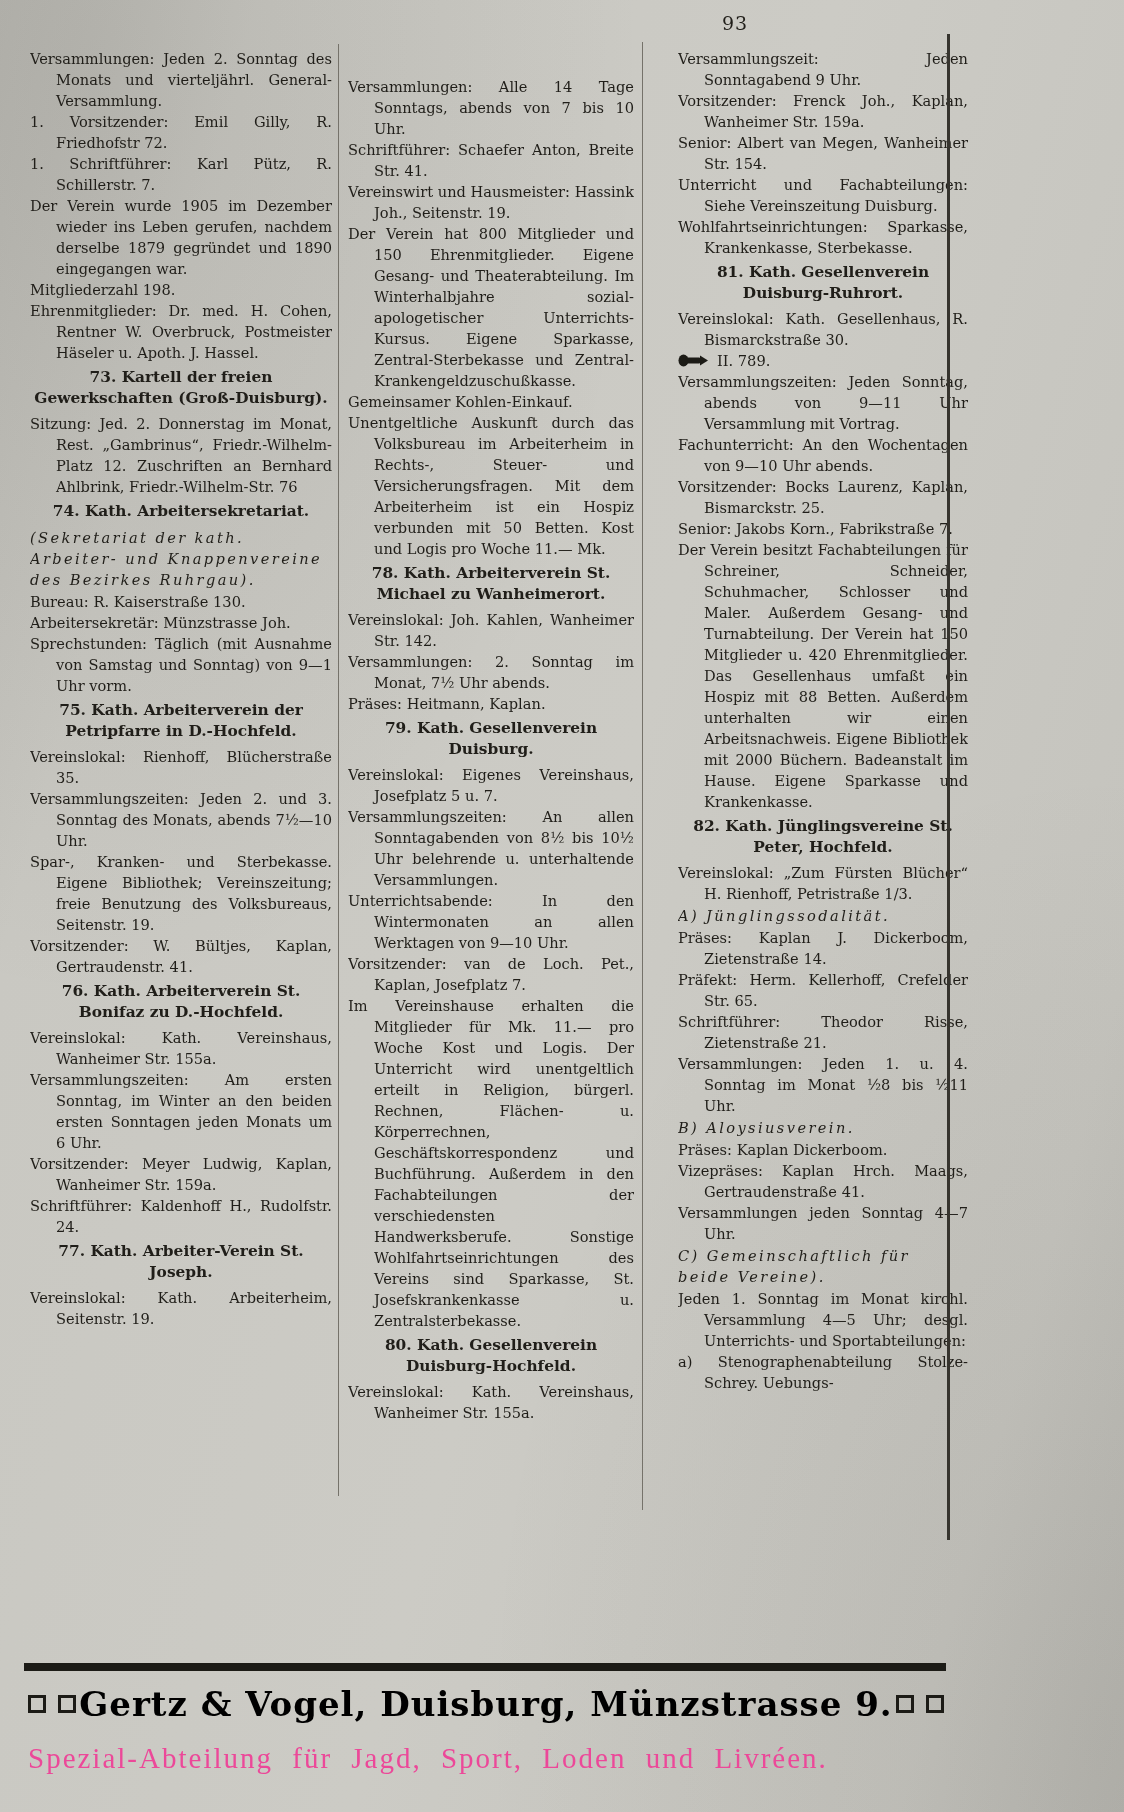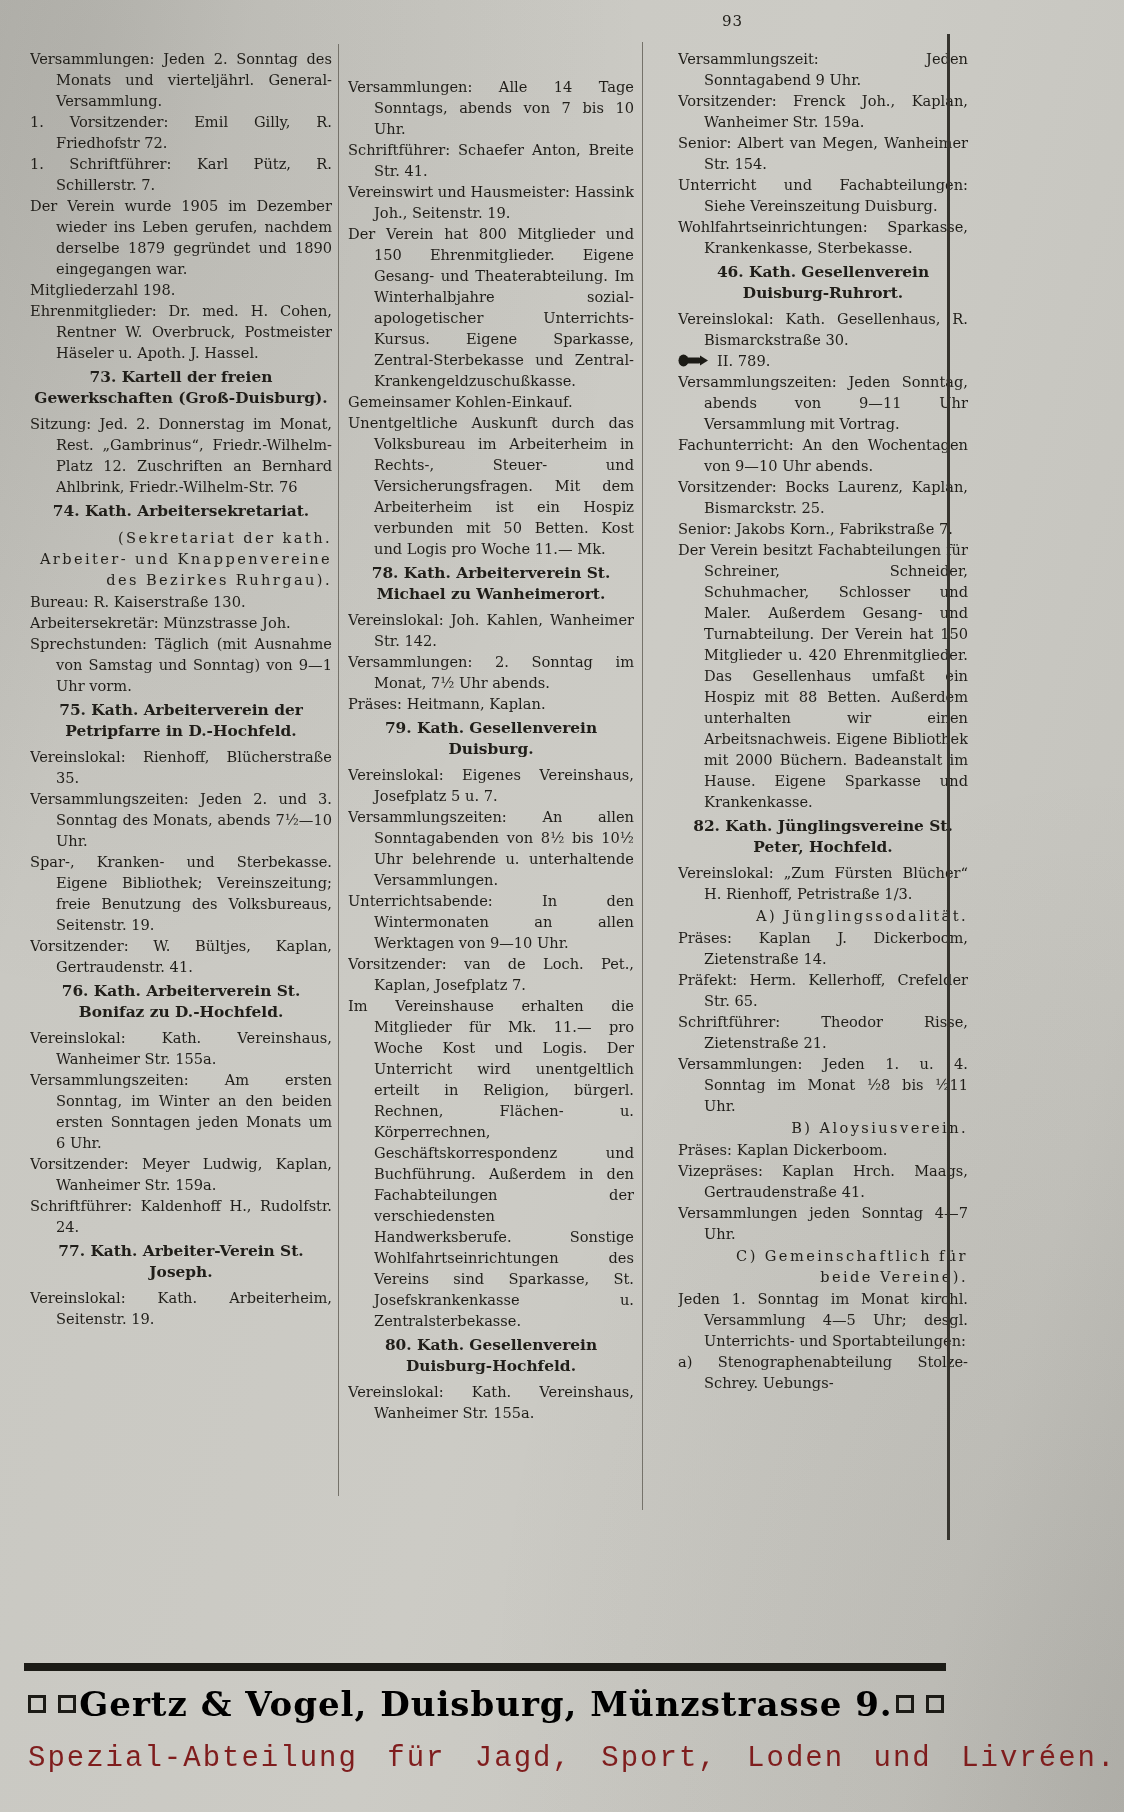--- a/index.html
+++ b/index.html
@@ -6,38 +6,38 @@
   body{
     width:1124px;height:1812px;position:relative;overflow:hidden;
     background:
       radial-gradient(ellipse at 8% 4%, rgba(40,38,32,.10), transparent 38%),
       radial-gradient(ellipse at 98% 96%, rgba(40,38,32,.08), transparent 40%),
       linear-gradient(105deg,#bcbbb5 0%,#c9c8c2 16%,#cccbc5 52%,#c5c4be 86%,#b9b8b2 100%);
     font-family:"DejaVu Serif", serif;
     color:#201e19;
   }
   #page-number{
-    position:absolute;left:722px;top:12px;font-size:15px;letter-spacing:1px;
+    position:absolute;left:722px;top:12px;font-size:19px;letter-spacing:1px;
   }
   .col{
     position:absolute;top:48px;font-size:14.6px;line-height:21px;
     text-align:justify;overflow:hidden;
     text-rendering:optimizeLegibility;
   }
   #col-1{left:30px;width:302px;height:1436px;}
   #col-2{left:348px;width:286px;height:1446px;margin-top:28px;}
   #col-3{left:678px;width:290px;height:1604px;}
   .blk{margin:0;}
   .blk.entry{padding-left:26px;text-indent:-26px;}
   .blk.heading{
     text-align:center;font-weight:bold;font-size:15.4px;
     padding:4px 0 4px;text-indent:0;line-height:21px;
   }
   .blk.spaced{
-    letter-spacing:2.4px;text-align:right;text-indent:0;padding:1px 0;
+    letter-spacing:2.4px;text-align:left;text-indent:0;padding:1px 0;font-style:italic;
   }
   .tel-icon{display:inline-block;vertical-align:-1px;margin-right:7px;}
   .tel-icon svg{display:block;}
   .vrule{position:absolute;width:1px;background:#75726a;}
   #col-rule-1{left:338px;top:44px;height:1452px;}
   #col-rule-2{left:642px;top:42px;height:1468px;}
   #page-edge-line{position:absolute;left:947px;top:34px;width:3px;height:1506px;background:#36342e;}
   #ad-divider{position:absolute;left:24px;top:1663px;width:922px;height:8px;background:#1c1b16;}
   #ad-line1{
     position:absolute;left:28px;top:1678px;width:916px;height:52px;
@@ -45,22 +45,22 @@
   }
   .sq-pair{display:flex;gap:12px;align-items:center;}
   .sq{width:12px;height:12px;border:3px solid #1c1b16;background:transparent;}
   #ad-name{
     flex:1;text-align:center;white-space:nowrap;
     font-family:"DejaVu Serif",serif;font-weight:bold;
     font-size:34px;letter-spacing:1px;color:#000000;
   }
   #ad-line2{
     position:absolute;left:28px;top:1742px;width:916px;
-    font-family:Liberation Mono, monospace;font-size:29px;letter-spacing:2px;
-    word-spacing:10px;white-space:nowrap;color:#7f1d1d;
+    font-family:Liberation Serif, serif;font-size:29px;letter-spacing:2px;
+    word-spacing:10px;white-space:nowrap;color:#ec4899;
   }
 </style>
 </head>
 <body>
 
 <div id="page-number">93</div>
 
 <div id="col-1" class="col">
     <div class="blk entry">Versammlungen: Jeden 2. Sonntag des Monats und vierteljährl. General-Versammlung.</div>
     <div class="blk entry">1. Vorsitzender: Emil Gilly, R. Friedhofstr 72.</div>
@@ -109,21 +109,21 @@
     <div class="blk heading">80. Kath. Gesellenverein Duisburg-Hochfeld.</div>
     <div class="blk entry">Vereinslokal: Kath. Vereinshaus, Wanheimer Str. 155a.</div>
   </div>
 <div id="col-rule-2" class="vrule"></div>
 <div id="col-3" class="col">
     <div class="blk entry">Versammlungszeit: Jeden Sonntagabend 9 Uhr.</div>
     <div class="blk entry">Vorsitzender: Frenck Joh., Kaplan, Wanheimer Str. 159a.</div>
     <div class="blk entry">Senior: Albert van Megen, Wanheimer Str. 154.</div>
     <div class="blk entry">Unterricht und Fachabteilungen: Siehe Vereinszeitung Duisburg.</div>
     <div class="blk entry">Wohlfahrtseinrichtungen: Sparkasse, Krankenkasse, Sterbekasse.</div>
-    <div class="blk heading">46. Kath. Gesellenverein Duisburg-Ruhrort.</div>
+    <div class="blk heading">81. Kath. Gesellenverein Duisburg-Ruhrort.</div>
     <div class="blk entry">Vereinslokal: Kath. Gesellenhaus, R. Bismarckstraße 30.</div>
     <div class="blk entry"><span class="tel-icon"><svg width="32" height="13" viewBox="0 0 32 13" xmlns="http://www.w3.org/2000/svg">
           <ellipse cx="5.5" cy="6.5" rx="5" ry="6" fill="#1c1b16"></ellipse>
           <rect x="7" y="3.5" width="16" height="6" rx="2" fill="#1c1b16"></rect>
           <polygon points="22,1.5 30,6.5 22,11.5" fill="#1c1b16"></polygon>
         </svg></span>II. 789.</div>
     <div class="blk entry">Versammlungszeiten: Jeden Sonntag, abends von 9—11 Uhr Versammlung mit Vortrag.</div>
     <div class="blk entry">Fachunterricht: An den Wochentagen von 9—10 Uhr abends.</div>
     <div class="blk entry">Vorsitzender: Bocks Laurenz, Kaplan, Bismarckstr. 25.</div>
     <div class="blk entry">Senior: Jakobs Korn., Fabrikstraße 7.</div>

